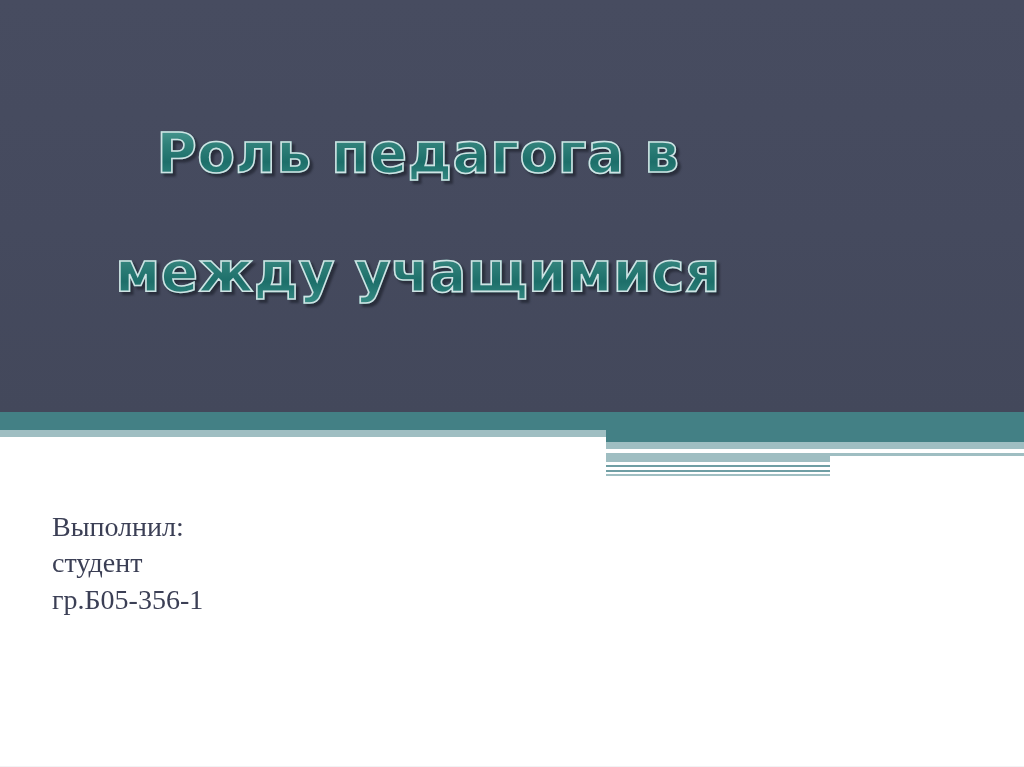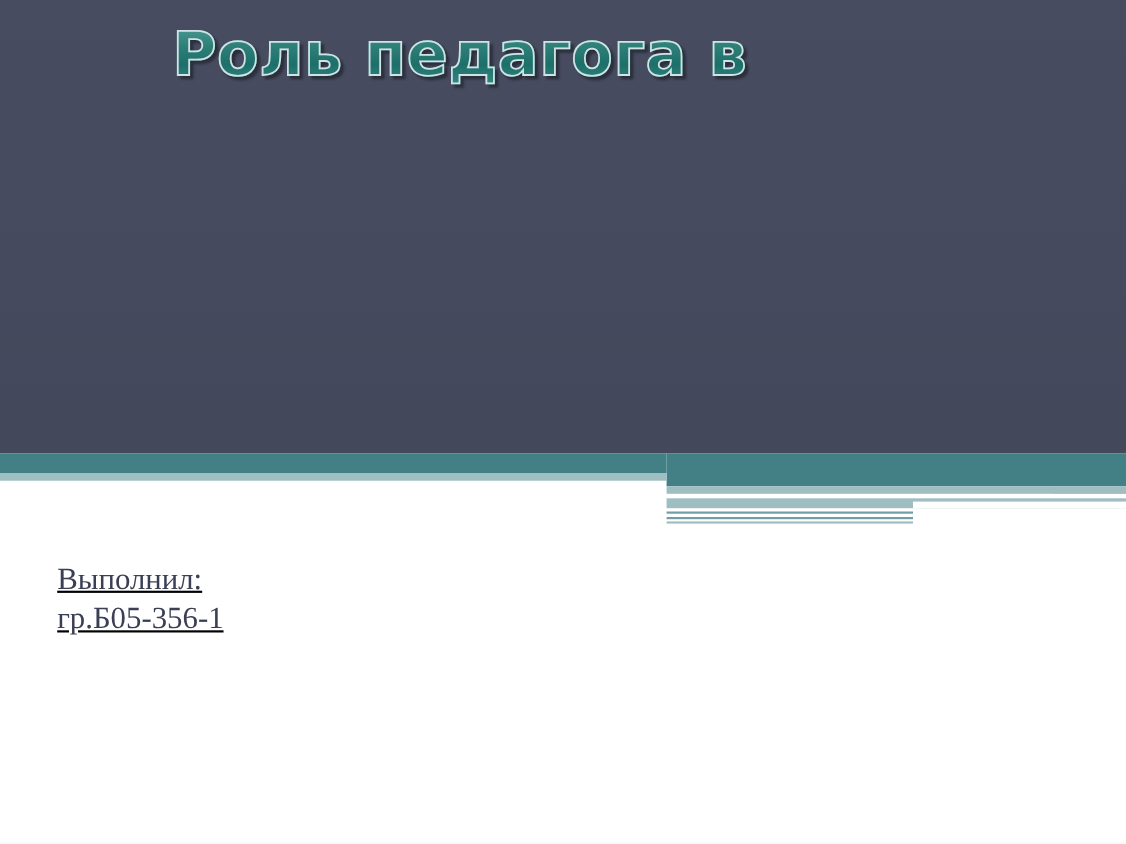--- a/index.html
+++ b/index.html
@@ -34,21 +34,21 @@
 
   .title-block {
     position: absolute;
     left: 0;
     top: 0;
     width: 836px;
     height: 412px;
     display: flex;
     flex-direction: column;
     align-items: center;
-    justify-content: space-between;
+    justify-content: center;
     padding-top: 14px;
     box-sizing: border-box;
     gap: 48px;
   }
 
   .title-line {
     font-family: "DejaVu Sans", sans-serif;
     font-weight: 700;
     font-size: 55px;
     line-height: 1.30;
@@ -116,21 +116,20 @@
     top: 482px;
     width: 1024px;
     height: 285px;
     background: #ffffff;
   }
   .author-block {
     position: absolute;
     left: 52px;
     top: 27px;
     width: 520px;
-    text-decoration: underline;
   }
   .author-line {
     font-family: "Liberation Serif", "DejaVu Serif", serif;
     font-size: 28px;
     line-height: 1.30;
     color: #3b3f55;
     white-space: nowrap;
   }
   .bottom-rule {
     position: absolute;
@@ -142,37 +141,39 @@
   }
 </style>
 </head>
 <body>
 
 <div class="slide">
 
   <div class="hero">
     <div class="title-block">
       <div class="title-line">Роль педагога в</div>
+      <div class="title-line">между учащимися</div>
     </div>
   </div>
 
   <div class="band">
     <div class="band-teal-left"></div>
     <div class="band-teal-right"></div>
     <div class="band-light-left"></div>
     <div class="stripe s1"></div>
     <div class="stripe s2"></div>
     <div class="stripe s3"></div>
     <div class="stripe s4"></div>
     <div class="stripe s5"></div>
     <div class="stripe s6"></div>
     <div class="stripe s7"></div>
   </div>
 
   <div class="footer">
     <div class="author-block">
       <div class="author-line">Выполнил:</div>
+      <div class="author-line">студент</div>
       <div class="author-line">гр.Б05-356-1</div>
     </div>
     <div class="bottom-rule"></div>
   </div>
 
 </div>
 
 </body></html>

